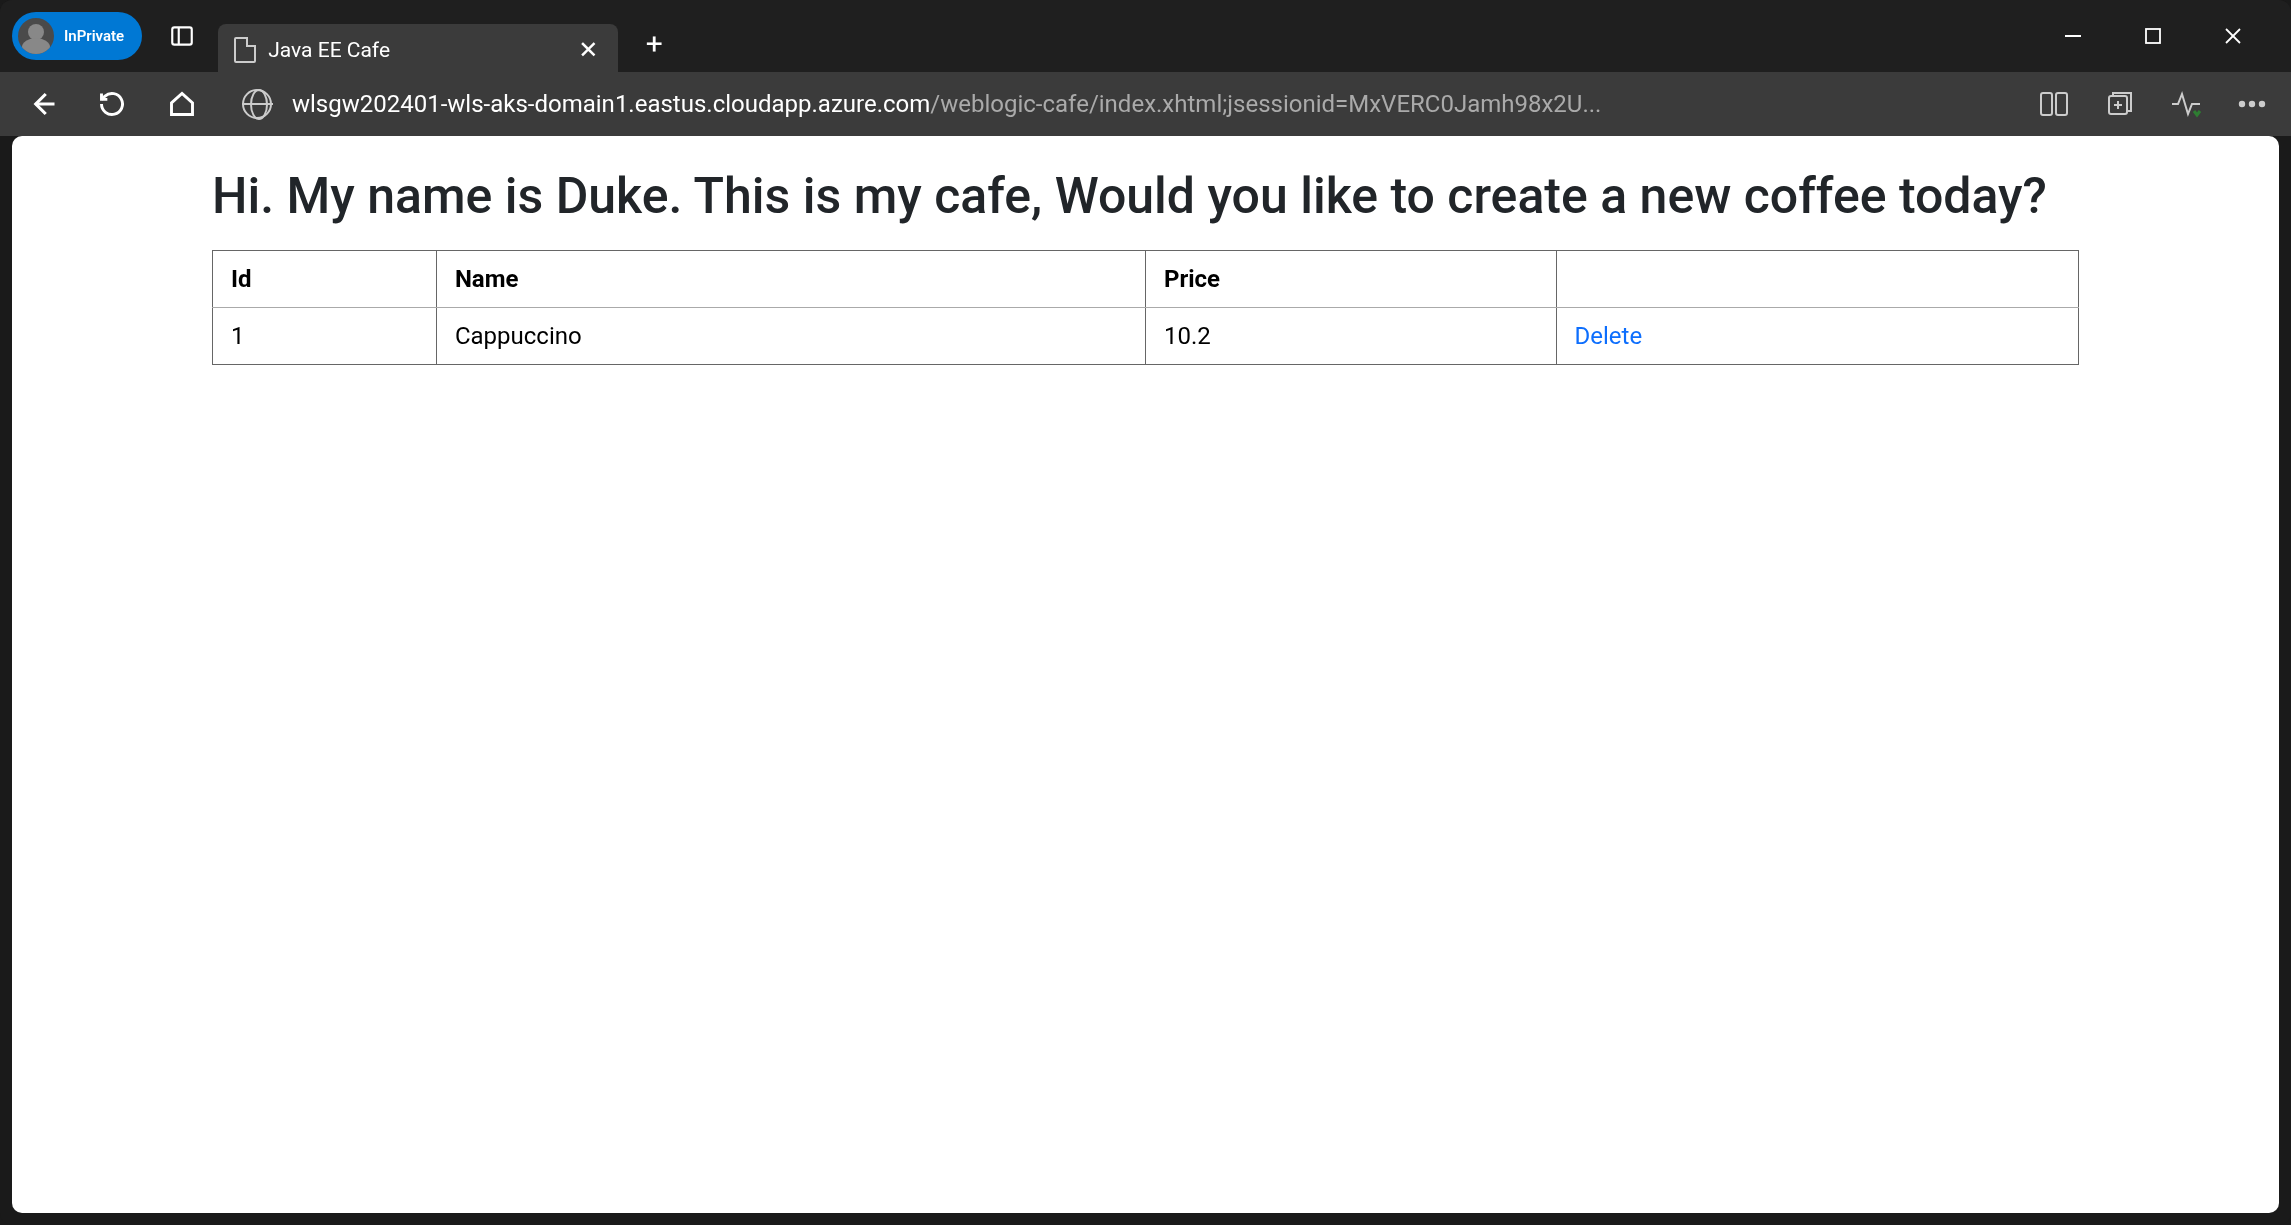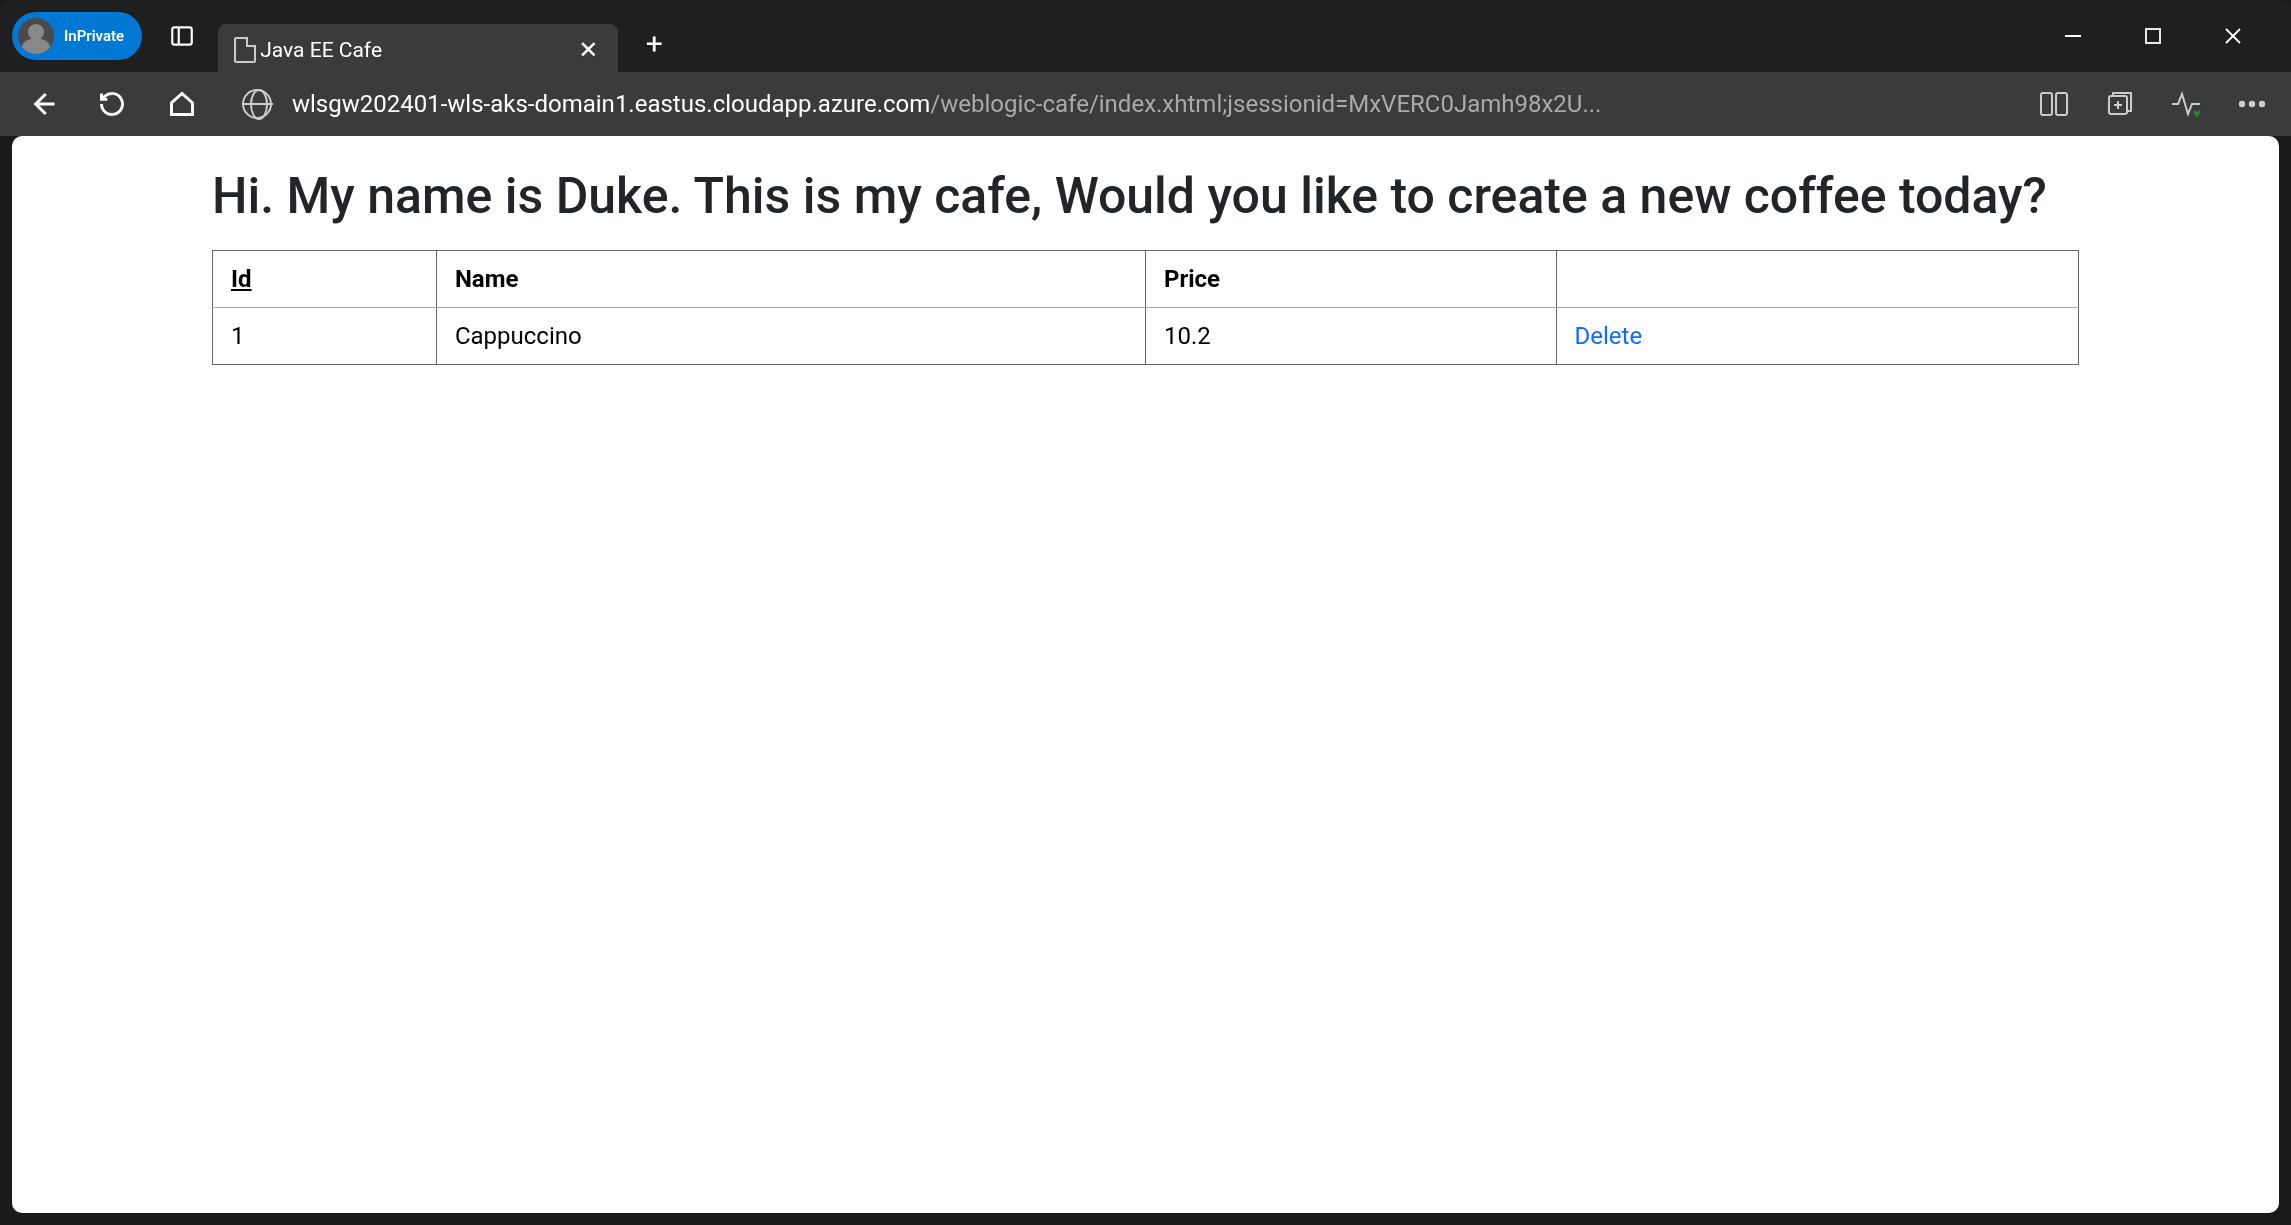--- a/index.html
+++ b/index.html
@@ -79,21 +79,21 @@
       margin-right: 14px;
     }
     .tab-spaces-btn svg { stroke: #fff; }
     .tab {
       display: flex;
       align-items: center;
       background: #3b3b3b;
       height: 52px;
       padding: 0 16px;
       border-radius: 8px 8px 0 0;
-      gap: 4px;
+      gap: 12px;
       min-width: 400px;
       margin-top: 28px;
     }
     .tab-icon {
       width: 22px;
       height: 26px;
       border: 2px solid #ccc;
       border-radius: 2px;
       position: relative;
     }
@@ -257,21 +257,21 @@
     .coffee-table th, .coffee-table td {
       border: 1.5px solid #666;
       padding: 14px 18px;
       text-align: left;
       font-size: 24px;
     }
     .coffee-table th {
       font-weight: 700;
       border-bottom: 1.5px solid #aaa;
     }
-    .col-id { width: 12%; text-decoration: underline; }
+    .col-id { width: 12%; }
     .col-name { width: 38%; }
     .col-price { width: 22%; }
     .col-action { width: 28%; }
     .delete-link {
       color: #0d6efd;
       text-decoration: none;
       cursor: pointer;
     }
     .panel {
       border: 1.5px solid #ddd;

